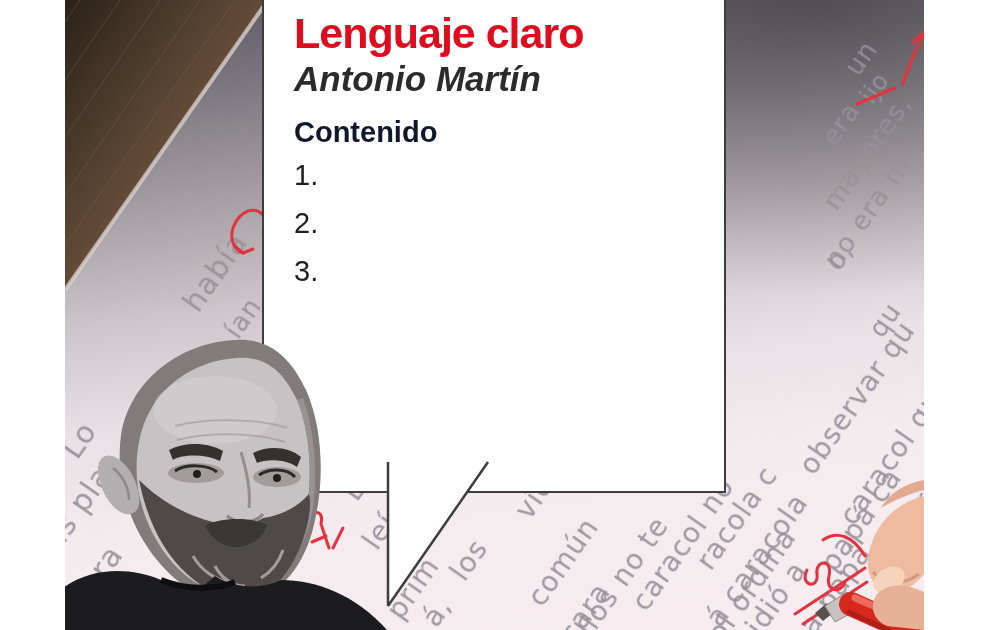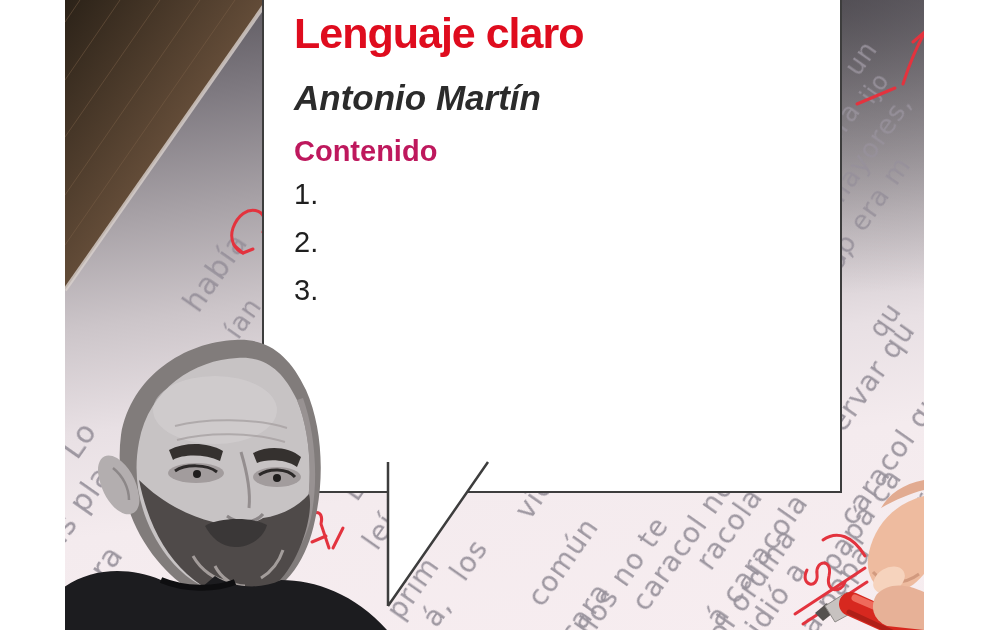--- a/index.html
+++ b/index.html
@@ -9,28 +9,28 @@
   .photo{position:absolute;left:65px;top:0;width:859px;height:630px;overflow:hidden;
          background:
            radial-gradient(120% 85% at 88% 0%, rgba(38,36,41,.50), rgba(38,36,41,0) 55%),
            linear-gradient(172deg,#57535a 0%,#7e7980 15%,#a7a1a6 30%,#ccc5c9 44%,
                            #e8e0e4 58%,#f4ebee 72%,var(--paper,#f7edf0) 100%);}
   .bg-word{position:absolute;color:#97919b;opacity:.92;white-space:nowrap;
            transform:translate(-50%,-50%) rotate(-55deg);
            font-family:"DejaVu Sans",sans-serif;letter-spacing:1px;filter:blur(.3px);}
   .layer{position:absolute;left:0;top:0;pointer-events:none;}
   
-  .bubble{position:absolute;left:262px;top:0;width:580px;height:493px;box-sizing:border-box;
+  .bubble{position:absolute;left:262px;top:0;width:464px;height:493px;box-sizing:border-box;
           background:#fff;border:2px solid var(--border,#3d3d3d);border-top:none;
           padding:9px 18px 16px 30px;z-index:10;}
   .bubble-title{font-weight:800;font-size:43px;line-height:1.16;letter-spacing:-1px;
                 color:var(--accent,#df0c1e);}
   .bubble-author{font-weight:700;font-style:italic;font-size:35px;line-height:1.12;
-                 color:#2b2b2b;margin-top:19px;}
-  .bubble-heading{font-weight:700;font-size:29px;line-height:35px;color:#be185d;margin-top:17px;}
+                 color:#2b2b2b;margin-top:0;}
+  .bubble-heading{font-weight:700;font-size:29px;line-height:35px;color:#0f172a;margin-top:17px;}
   .toc{margin-top:5px;font-size:29px;line-height:40px;color:#1f1f1f;}
   .toc-item{display:flex;margin-bottom:8px;}
   .toc-num{flex:none;width:39px;}
   .portrait,.tail,.hand{position:absolute;pointer-events:none;}
   .portrait{left:65px;top:330px;z-index:20;}
   .tail{left:0;top:0;z-index:30;}
   .hand{left:755px;top:480px;z-index:40;}
 </style>
 </head>
 <body>

